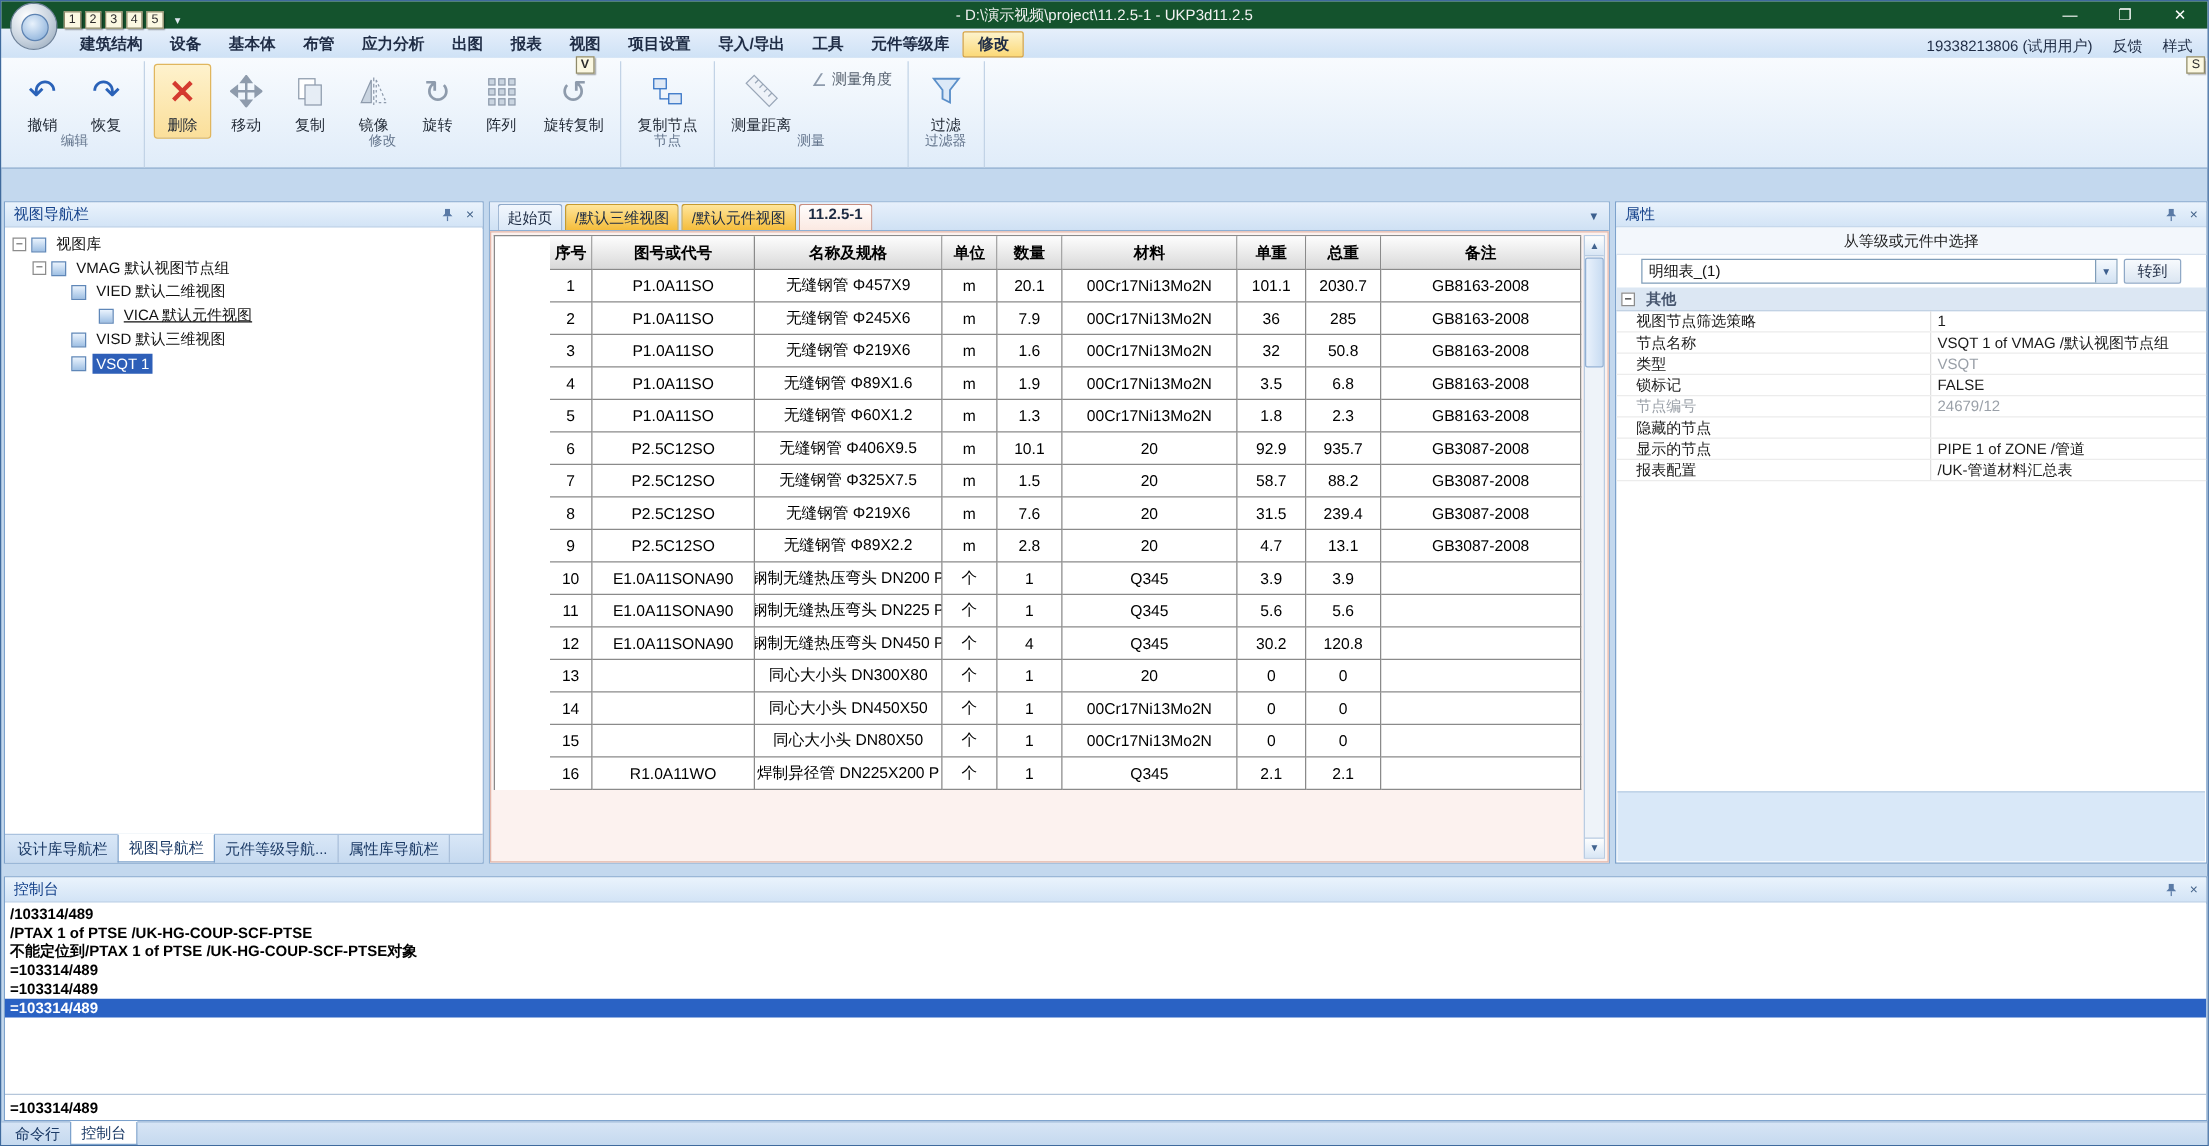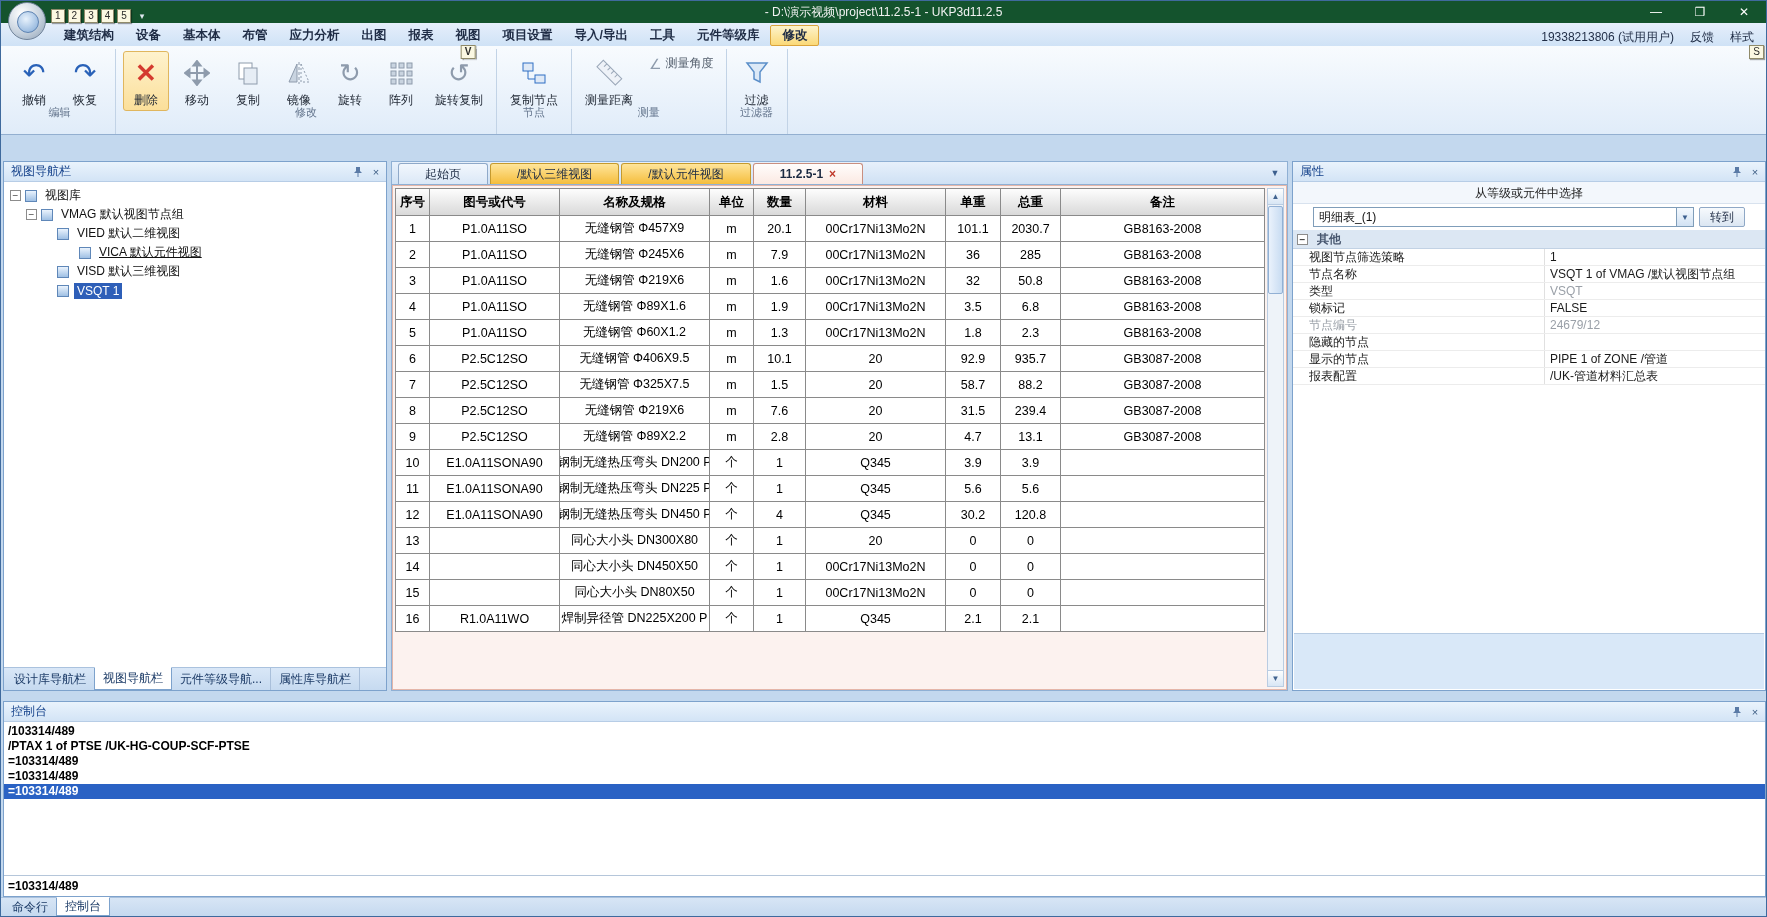--- a/index.html
+++ b/index.html
@@ -67,31 +67,31 @@
   .tree-label.selected { background:#2e5fb8; color:#fff; }
 
   .bottom-tabs { position:absolute; left:0; right:0; bottom:0; height:23px; background:linear-gradient(#d9e7f7,#c6daf0);
     border-top:1px solid #aac2de; display:flex; align-items:stretch; padding-left:2px; font-size:12px; color:#1b3a66; }
   .btab { display:flex; align-items:center; padding:0 8px; border-right:1px solid #a9bfda; white-space:nowrap; }
   .btab.active { background:#fff; border:1px solid #7da2cc; border-top-color:#fff; margin:-1px 0 0 -1px; }
 
   
   .doc-tabbar { position:absolute; top:0; left:0; right:0; height:23px; background:linear-gradient(#e7f0fb,#cfe1f4);
     border-bottom:1px solid #8fb0d4; display:flex; align-items:flex-end; padding-left:6px; }
-  .doc-tab { display:flex; align-items:center; gap:6px; height:21px; padding:0 26px; margin-right:2px;
+  .doc-tab { display:flex; align-items:center; gap:6px; height:21px; padding:0 7px; margin-right:2px;
     border:1px solid #8fa9c9; border-bottom:none; border-radius:3px 3px 0 0; font-size:12px; color:#1c2a42;
     background:linear-gradient(#f2f7fd,#dbe8f7); white-space:nowrap; }
   .doc-tab.highlight { background:linear-gradient(#ffe59a,#f5bd3c); border-color:#c59a2e; }
-  .doc-tab.active { background:linear-gradient(#fffdfc,#fbe9e2); border-color:#c98f80; font-weight:bold; }
+  .doc-tab.active { background:linear-gradient(#fffdfc,#fbe9e2); border-color:#c98f80; font-weight:bold;flex-direction:column; }
   .doc-close { color:#c03a2b; font-weight:bold; font-size:12px; }
   .tab-drop { margin-left:auto; margin-right:4px; margin-bottom:3px; width:16px; height:16px; display:flex; align-items:center;
     justify-content:center; color:#3c5f8e; font-size:9px; }
 
   .doc-body { position:absolute; top:23px; left:0; right:0; bottom:0; background:#fcf2ef; border:1px solid #e4b6a9; }
-  .grid { position:absolute; top:2px; left:2px; right:21px; background:#fff; border-left:1px solid #8a8a8a; border-top:1px solid #8a8a8a; }
+  .grid { position:absolute; top:2px; left:2px; right:21px; background:#fff; border-left:1px solid #8a8a8a; border-top:1px solid #8a8a8a;padding-left:44px; }
   .grid-row { display:flex; height:26px; }
   .grid-row.head { height:27px; }
   .cell { border-right:1px solid #8a8a8a; border-bottom:1px solid #8a8a8a; font-size:12.5px; color:#000;
     display:flex; align-items:center; justify-content:center; overflow:hidden; white-space:nowrap; flex:none; }
   .head .cell { background:linear-gradient(#fdfdfd,#d9d9d9); font-weight:bold; font-size:12.5px; }
   .c0{width:34px}.c1{width:130px}.c2{width:150px}.c3{width:44px}.c4{width:52px}.c5{width:140px}.c6{width:55px}.c7{width:60px}.c8{flex:1}
 
   .vscroll { position:absolute; top:2px; right:2px; bottom:2px; width:17px; background:#eef3f9; border:1px solid #b9cce2; }
   .sarrow { position:absolute; left:0; right:0; height:16px; background:linear-gradient(#fdfefe,#d8e6f5); color:#41638f;
     font-size:8px; display:flex; align-items:center; justify-content:center; }
@@ -673,20 +673,21 @@
               <path d="M3 0h4v4l2 2H1l2-2z" fill="#5a7aa6"></path>
               <line x1="5" y1="6" x2="5" y2="10" stroke="#5a7aa6"></line>
             </svg>
         </span>
         <span class="ph-ic">×</span>
       </span>
     </div>
     <div class="console-body" id="console-body">
         <div class="console-line">/103314/489</div>
         <div class="console-line">/PTAX 1 of PTSE /UK-HG-COUP-SCF-PTSE</div>
+        <div class="console-line">不能定位到/PTAX 1 of PTSE /UK-HG-COUP-SCF-PTSE对象</div>
         <div class="console-line">=103314/489</div>
         <div class="console-line">=103314/489</div>
         <div class="console-line selected">=103314/489</div>
       </div>
     <div class="console-input">=103314/489</div>
   </div>
 
   <div class="outer-bottom" id="console-bottom-tabs">
       <div class="btab">命令行</div>
       <div class="btab active">控制台</div>

